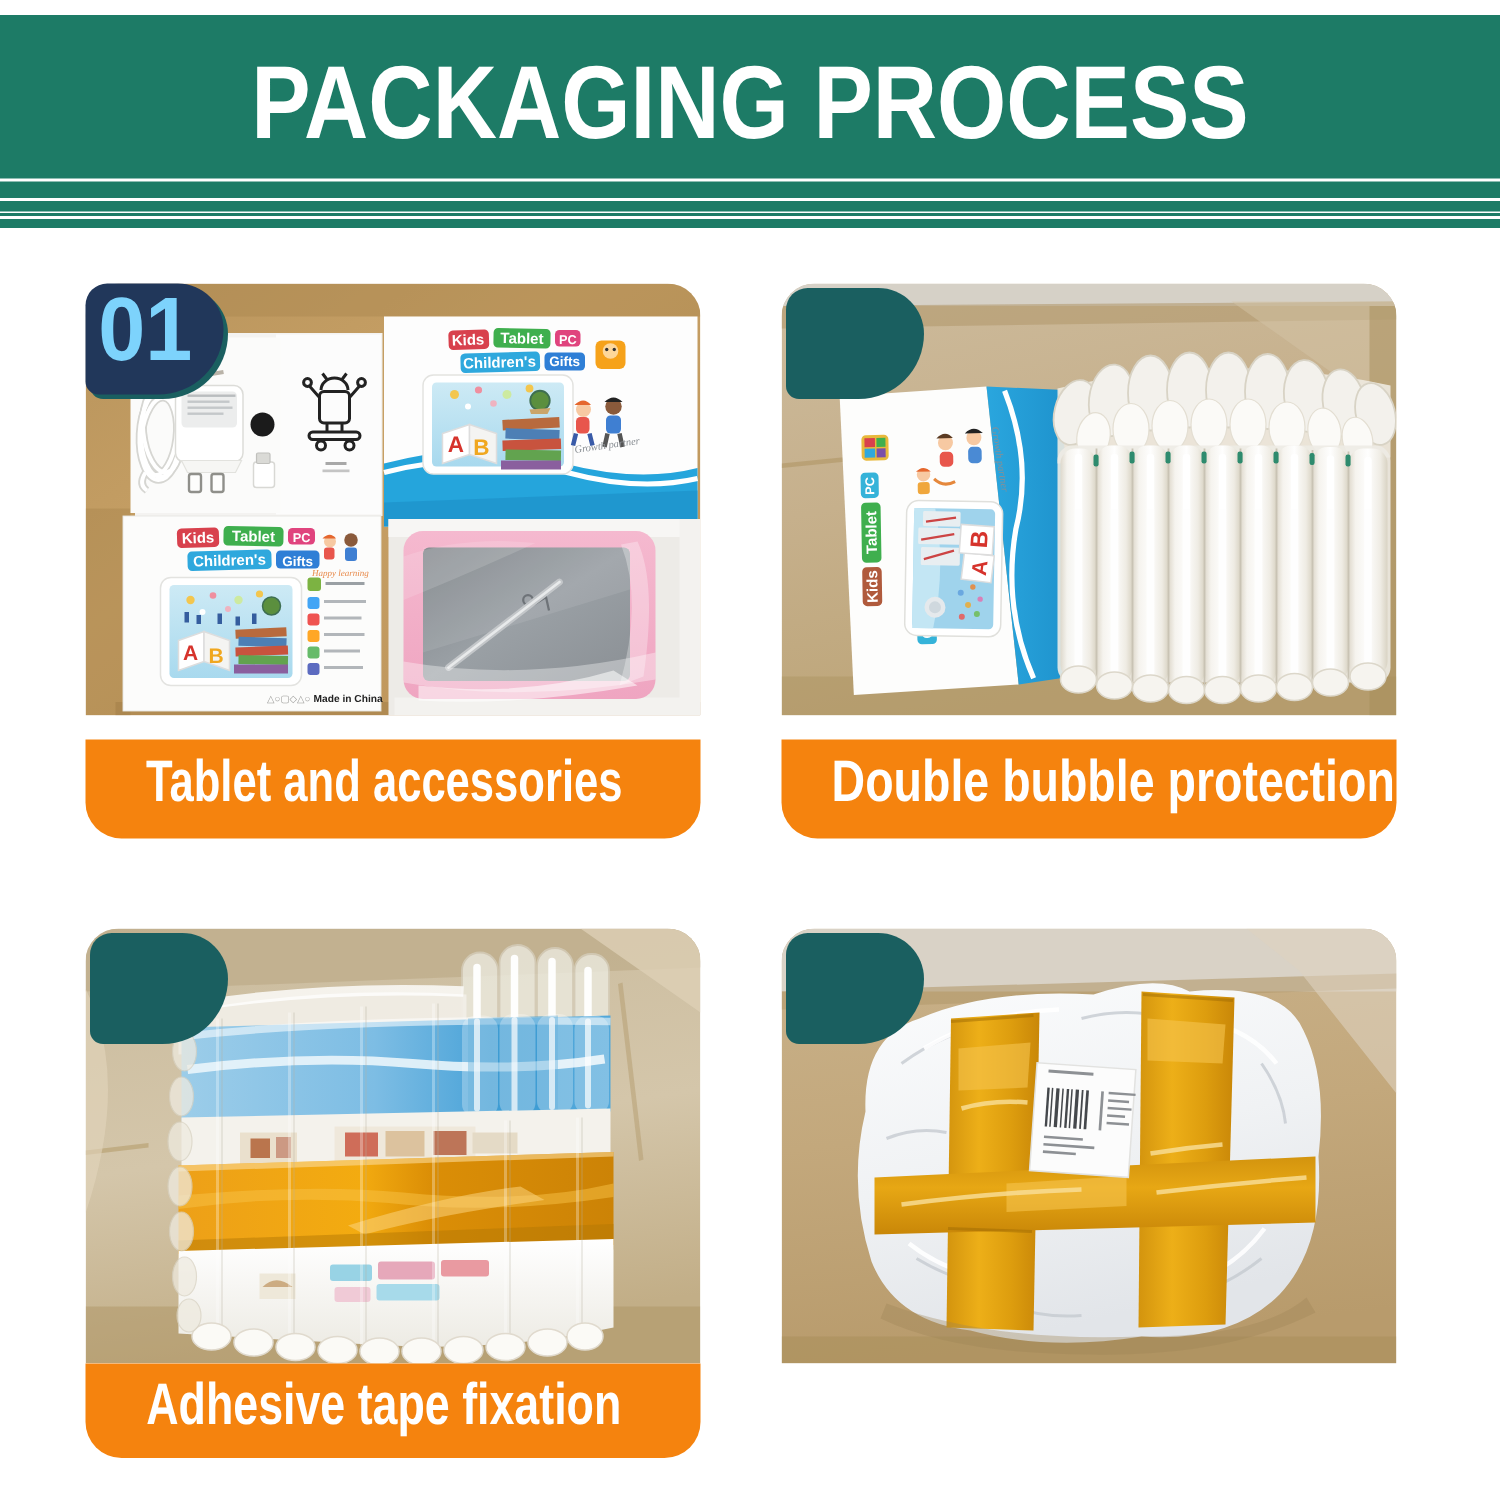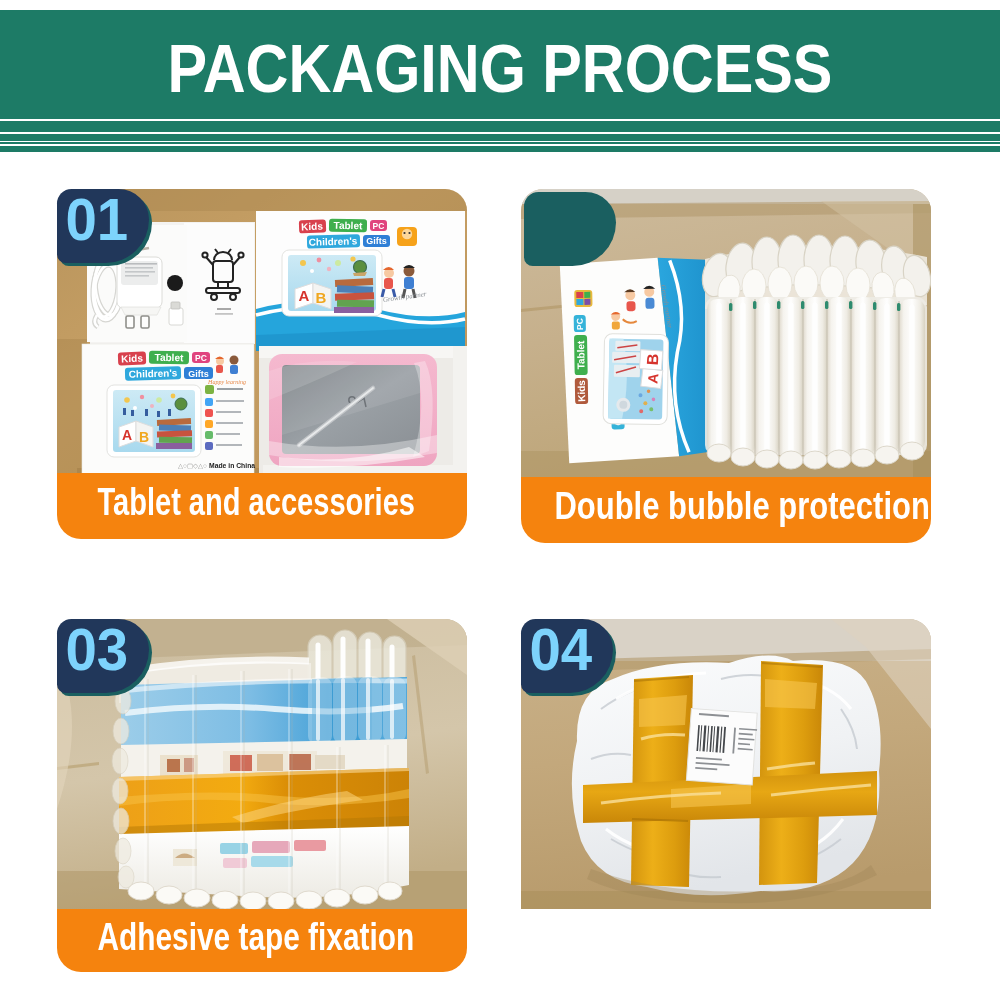--- a/index.html
+++ b/index.html
@@ -292,21 +292,21 @@
 <path d="M242 256 L316 199" stroke="#c3c6c9" stroke-width="4.5" stroke-linecap="round"></path>
 <path d="M242 256 L316 199" stroke="#e8eaeb" stroke-width="1.8" stroke-linecap="round"></path>
 
 <path d="M212 182 q40 -14 88 -9 q-48 22 -88 38 Z" fill="#ffffff" opacity="0.14"></path>
 <path d="M222 268 q70 8 130 -10 l16 10 q-80 14 -146 10 Z" fill="#ffffff" opacity="0.55"></path>
 <path d="M212 252 q80 14 168 -6 l0 18 q-90 16 -168 2 Z" fill="#ffffff" opacity="0.35"></path>
 <path d="M368 172 q13 28 4 90 l-16 6 q16 -56 1 -94 Z" fill="#ffffff" opacity="0.3"></path>
 </g>
 </svg>
     </div>
-    <div class="banner" style="top:284px; height:66px; line-height:64px;">
+    <div class="banner" style="top:304px; height:66px; line-height:64px;">
         <span class="c1">Tablet and accessories</span>
       </div>
     <div class="badge-bg"></div>
     <div class="badge"><b>01</b></div>
   </div>
 
   <div class="card" style="left:521px; top:179px; height:354px;">
     <div class="photo" style="height:288px;" id="p2">
 <svg width="410" height="288" viewBox="0 0 410 288">
 <defs>
@@ -484,21 +484,21 @@
 <ellipse cx="270" cy="271" rx="12" ry="9"></ellipse>
 <ellipse cx="294" cy="271" rx="12" ry="9"></ellipse>
 <ellipse cx="318" cy="270" rx="12" ry="9"></ellipse>
 <ellipse cx="342" cy="269" rx="12" ry="9"></ellipse>
 <ellipse cx="366" cy="266" rx="12" ry="9"></ellipse>
 <ellipse cx="391" cy="262" rx="12" ry="9"></ellipse>
 </g>
 </g>
 </svg>
     </div>
-    <div class="banner" style="top:288px; height:66px; line-height:64px;padding-left:32px;">
+    <div class="banner" style="top:304px; height:66px; line-height:64px;padding-left:32px;">
         <span class="c2">Double bubble protection</span>
       </div>
     <div class="badge-bg"></div>
   </div>
 
   <div class="card" style="left:57px; top:609px; height:353px;">
     <div class="photo" style="height:290px;" id="p3">
 <svg width="410" height="290" viewBox="0 0 410 290">
 <defs>
 <linearGradient id="card3bg" x1="0" y1="0" x2="0.2" y2="1">
@@ -642,21 +642,20 @@
 <ellipse cx="66" cy="232" rx="8" ry="13"></ellipse>
 <ellipse cx="69" cy="258" rx="8" ry="11"></ellipse>
 </g>
 </g>
 </svg>
     </div>
     <div class="banner" style="top:290px; height:63px; line-height:61px;">
         <span class="c3">Adhesive tape fixation</span>
       </div>
     <div class="badge-bg"></div>
-    <div class="badge"><b>03</b></div>
   </div>
 
   <div class="card" style="left:521px; top:609px; height:353px;">
     <div class="photo" style="height:290px;" id="p4">
 <svg width="410" height="290" viewBox="0 0 410 290">
 <defs>
 <linearGradient id="card4bg" x1="0" y1="0" x2="0.15" y2="1">
 <stop offset="0" stop-color="#c9b28b"></stop>
               <stop offset="0.5" stop-color="#c3a87c"></stop>
               <stop offset="1" stop-color="#b89b6c"></stop>
@@ -750,15 +749,14 @@
 <rect x="217" y="118" width="16" height="1.6"></rect>
 <rect x="217" y="123" width="12" height="1.6"></rect>
 <rect x="217" y="128" width="15" height="1.6"></rect>
 </g>
 </g>
 
 <path d="M70 250 q70 26 170 22 q80 0 110 -26 l6 10 q-60 30 -150 28 q-90 0 -140 -24 Z" fill="#9d8455" opacity="0.35"></path>
 </svg>
     </div>
     <div class="badge-bg"></div>
-    <div class="badge"><b>04</b></div>
   </div>
 </div>
 
 </body></html>

